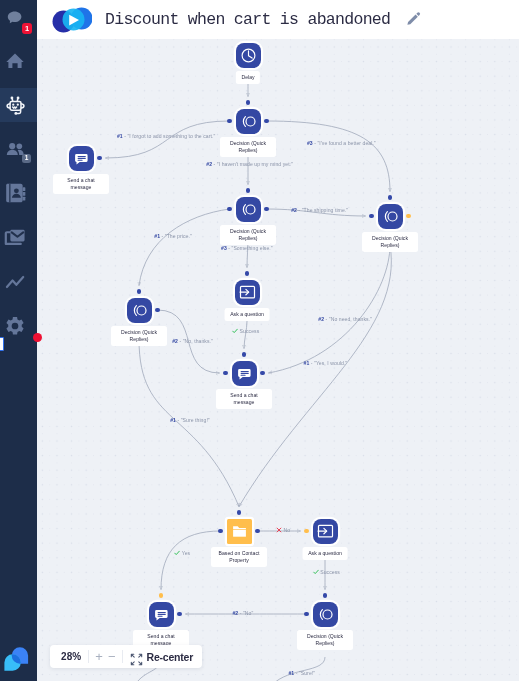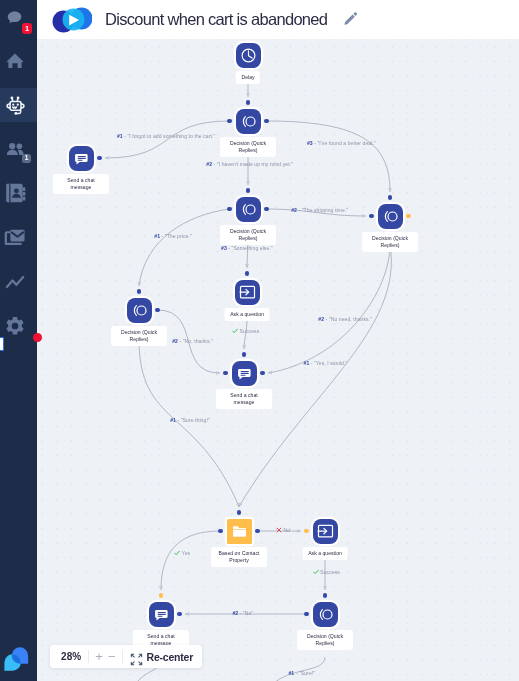--- a/index.html
+++ b/index.html
@@ -33,21 +33,21 @@
   #red-dot{ position:absolute; left:33px; top:333px; width:9px; height:9px;
             border-radius:50%; background:#ef1033; z-index:60;}
   #left-nub{ position:absolute; left:-2px; top:337px; width:6px; height:14px;
              background:#fff; border:1.2px solid #2f6fed; border-radius:1px; z-index:61;}
   #tidio-logo{ position:absolute; left:2px; top:642px; width:30px; height:30px; }
 
   
   #header{
     position:absolute; left:37px; top:0; right:0; height:39px;
     background:#fff; z-index:30;
-    display:flex; align-items:center;
+    display:flex; align-items:center;font-family:Liberation Mono, monospace;
   }
   #header-logo{ margin-left:11px; width:44px; height:30px; position:relative; flex:none;}
   #header-title{
     margin-left:13px; font-size:16.5px; color:#2c2c44; letter-spacing:-0.7px;
     white-space:nowrap;
   }
   #edit-pencil{ margin-left:15px; width:16px; height:16px; display:block; flex:none; margin-top:-1px;}
 
   
   #canvas{

